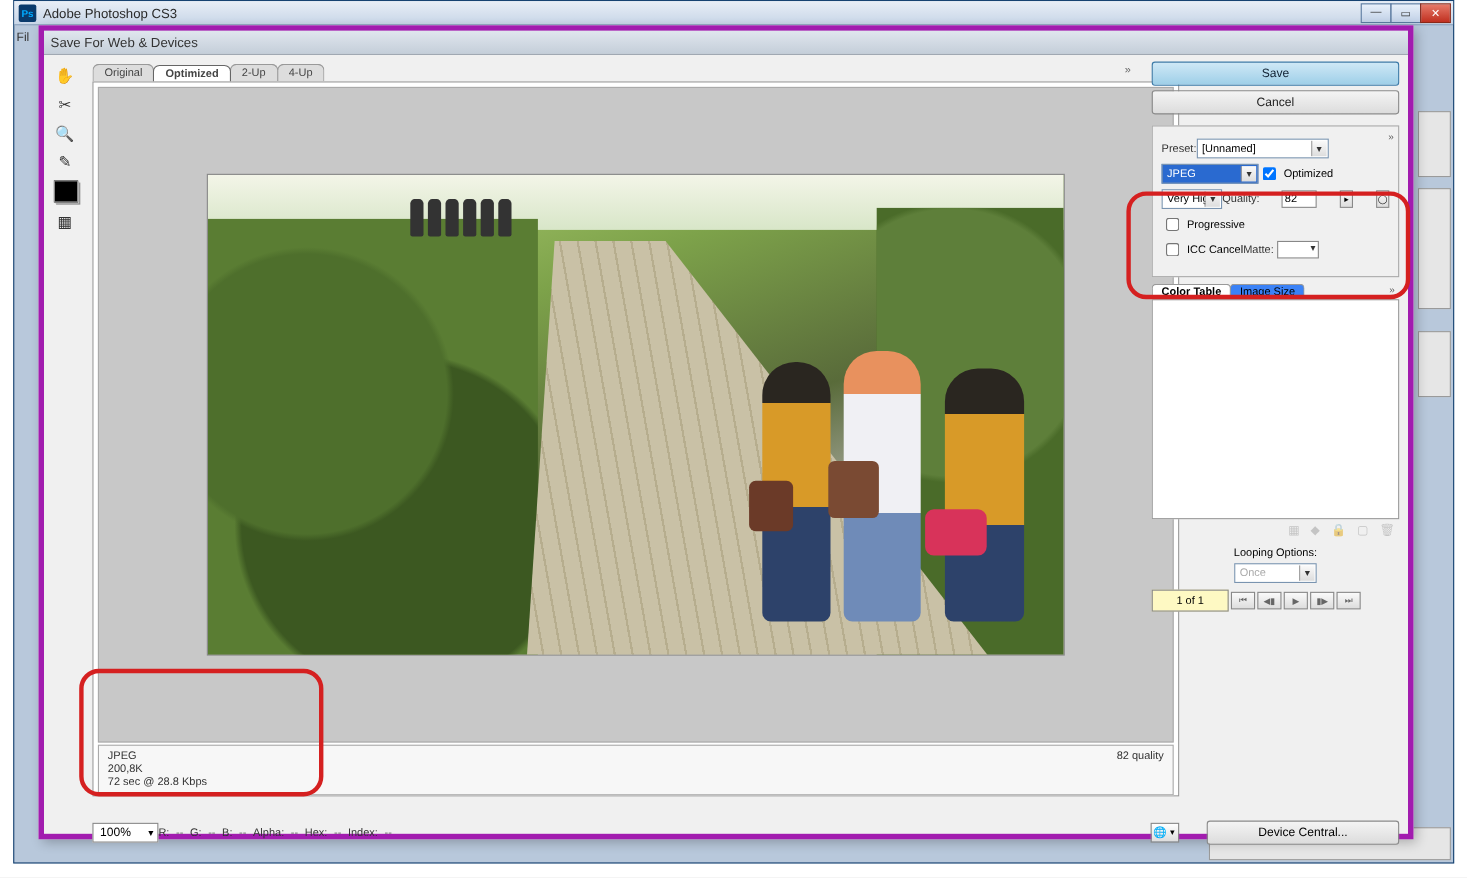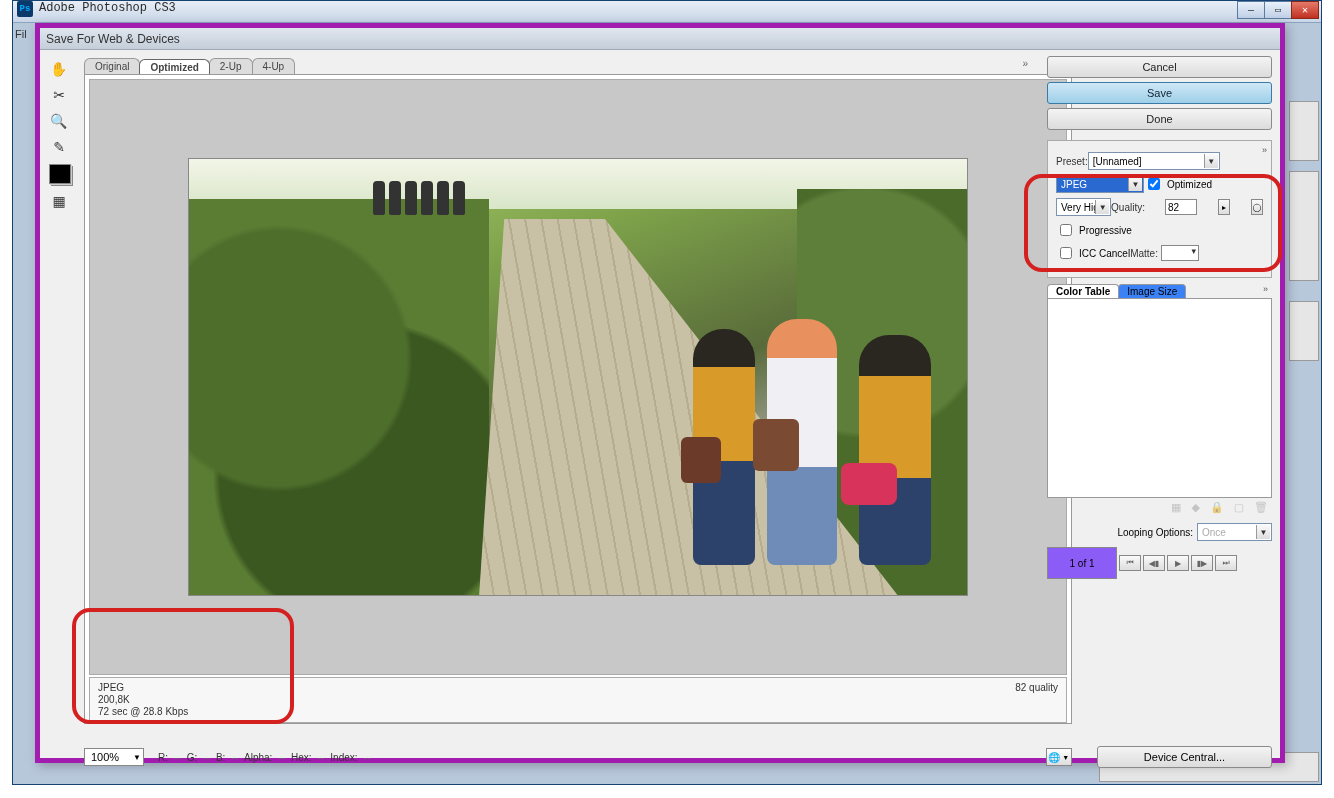--- a/index.html
+++ b/index.html
@@ -18,23 +18,22 @@
   
   .main-window {
     position: absolute;
     top: 0; left: 12px; width: 1310px; height: 785px;
     border: 1px solid #164271;
     background: #b8c8db;
   }
   .main-titlebar {
     height: 22px;
     background: linear-gradient(#e8eef6,#c8d6e8);
-    display: flex; 
+    display: flex; align-items: center;
     border-bottom: 1px solid #8ca3be;
-    font-family: Liberation Mono, monospace;
   }
   .ps-icon {
     width: 16px; height: 16px; margin: 0 4px;
     background: #0a3a6b; border-radius: 2px;
     display:inline-flex;align-items:center;justify-content:center;
     color:#0af; font-weight:bold; font-size:9px;
   }
   .main-title { flex: 1; color: #2a2a2a; padding-left: 2px; font-size:12px;}
   .win-btns { display:flex; height:18px; margin-right:2px;}
   .win-btn {
@@ -163,21 +162,21 @@
 
   
   .annotation {
     position:absolute; border:4px solid #d52020; border-radius:18px;
     pointer-events:none;
   }
 
   
   .statusbar {
     position:absolute; left:44px; top:718px; width:988px; height:22px;
-    display:flex; align-items:center; gap:14px;
+    display:flex; align-items:center; gap:0;
   }
   .zoom-field {
     width:60px; height:18px; border:1px solid #888; background:#fff;
     display:flex; align-items:center; justify-content:space-between;
     padding:0 2px 0 6px; font-size:11px;
   }
   .status-values { display:flex; gap:6px; font-size:10px; color:#333; align-items:center;}
   .status-values span.sep{ color:#666;}
   .eyedrop {
     margin-left:auto; width:26px;height:18px;
@@ -238,24 +237,24 @@
   .ct-tab.active { background:#fff; font-weight:bold;}
   .ct-panel {
     border:1px solid #999; background:#fff; height:200px; position:relative;
   }
   .ct-toolbar {
     display:flex; justify-content:flex-end; gap:10px; padding:3px 4px;
     color:#999; font-size:11px;
   }
   .ct-toolbar span { opacity:0.5;}
 
-  .loop-row{display:flex;align-items:center;justify-content:flex-end;gap:4px;margin:6px 0;font-size:10px;}
+  .loop-row{display:flex;align-items:center;justify-content:flex-end;gap:4px;margin:6px 0;font-size:10px;flex-direction:column;}
   .loop-row .dd{width:75px;color:#aaa;}
   .playback{display:flex;align-items:center;gap:2px;}
-  .frame-ind{width:70px;height:32px;border:1px solid #888;background:#8b5cf6;
+  .frame-ind{width:70px;height:20px;border:1px solid #888;background:#fef9c3;
     display:flex;align-items:center;justify-content:center;font-size:10px;}
   .pbtn{width:22px;height:16px;border:1px solid #888;background:linear-gradient(#fafafa,#ddd);
     display:flex;align-items:center;justify-content:center;font-size:8px;color:#666;}
 
   .device-btn {
     position:absolute; right:8px; top:718px; width:175px; height:22px;
     border:1px solid #8a8a8a; border-radius:3px;
     background:linear-gradient(#f4f4f4,#dcdcdc);
     display:flex;align-items:center;justify-content:center;font-size:11px;
   }
@@ -352,31 +351,30 @@
         <span>Hex:</span>
           <span class="sep">--</span>
         <span>Index:</span>
           <span class="sep">--</span>
       </div>
       <div class="eyedrop">🌐<span style="font-size:7px;margin-left:1px">▼</span></div>
     </div>
 
     <div class="right-panel">
       <div class="action-btns">
+        <div class="action-btn">Save</div>
         <div class="action-btn secondary">Cancel</div>
-        <div class="action-btn">Save</div>
-        <div class="action-btn secondary">Done</div>
       </div>
 
       <div class="settings-box">
         <span class="flyout-arrow">»</span>
 
         <div class="row">
           <span class="lbl">Preset:</span>
-          <div class="dd" style="width:132px">
+          <div class="dd" style="width:120px">
             <span>[Unnamed]</span>
             <span class="arrow">▼</span>
           </div>
         </div>
 
         <div class="row">
           <div class="dd sel" style="width:88px">
             <span>JPEG</span>
             <span class="arrow">▼</span>
           </div>

